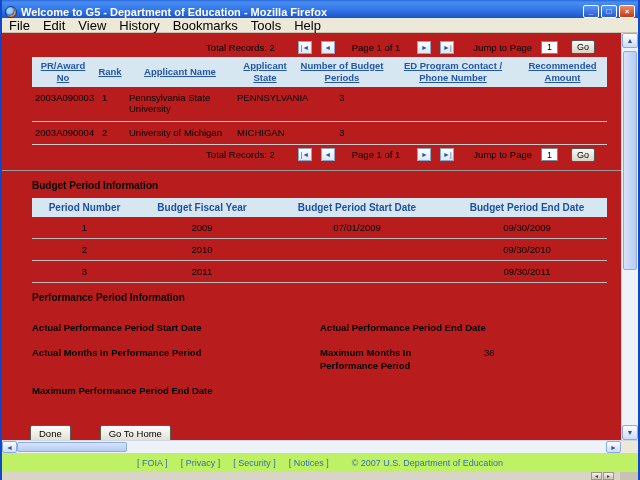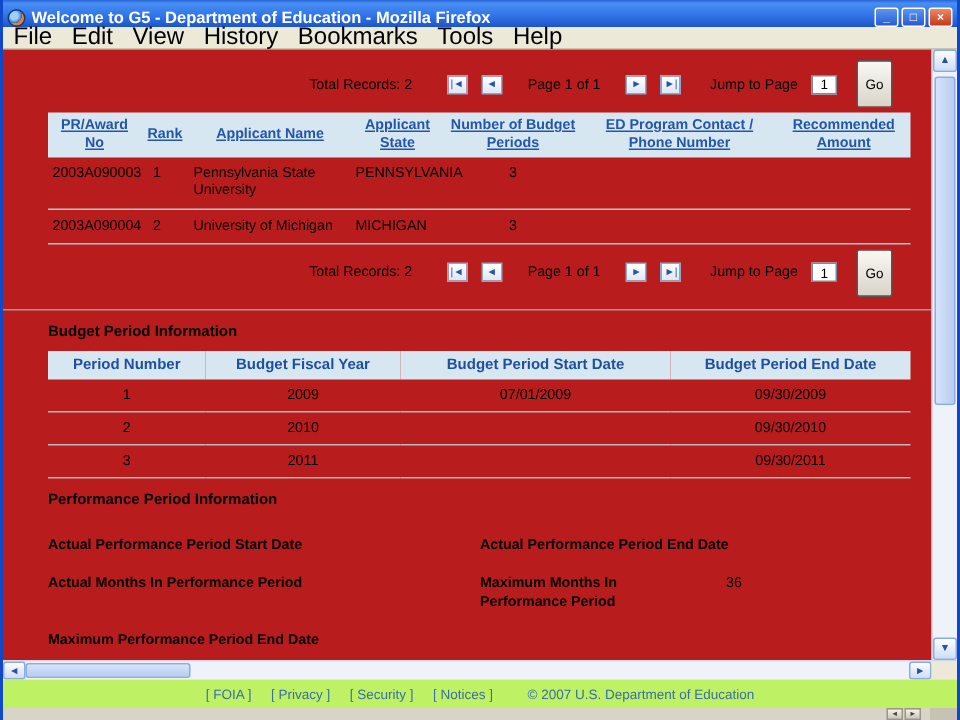--- a/index.html
+++ b/index.html
@@ -18,40 +18,40 @@
             border:1px solid #123a80; }
   .title { white-space:nowrap; overflow:hidden; text-overflow:ellipsis; flex:1; }
   .winbtns { display:flex; gap:2px; }
   .wbtn { width:16px; height:13px; border:1px solid #fff; border-radius:2px; color:#fff;
           display:flex; align-items:center; justify-content:center; font-size:8px; line-height:1;
           background:linear-gradient(180deg,#5a96f2,#2a5ad0); font-weight:bold; }
   .wbtn.close { background:linear-gradient(180deg,#ec8a62,#c83818); }
 
   
   .menubar { height:15px; flex:0 0 15px; background:#ece9d8; border-bottom:1px solid #c8c4b0;
-             display:flex; align-items:center; gap:13px; padding:0 7px; font-size:16px; color:#000; }
+             display:flex; align-items:center; gap:13px; padding:0 7px; font-size:13px; color:#000; }
   .menubar span { cursor:default; }
 
   
   .main { flex:0 0 407px; height:407px; display:flex; background:#b91c1c; }
   .page { width:619px; flex:0 0 619px; display:flex; flex-direction:column; overflow:hidden;
           padding-top:4px; font-size:9.5px; color:#000; }
 
   
   .pgrow { display:flex; align-items:center; justify-content:flex-end; gap:9px;
            margin:3px 26px 3px 0; font-size:9.5px; }
   .pgrow .total { margin-right:14px; }
   .pgbtn { min-width:14px; height:13px; border:1px solid #8aa8cc; padding:0 1px;
            background:linear-gradient(#ffffff,#dce8f4); color:#2456a8; font-size:7px;
            display:inline-flex; align-items:center; justify-content:center; cursor:pointer; }
   .pagelbl { margin:0 8px; }
   .jumplbl { margin-left:10px; }
   .jumpinput { width:17px; height:13px; border:1px solid #7a8a9a; font-size:9px;
                text-align:center; font-family:"Liberation Sans",sans-serif; }
-  .gobtn { height:32px; font-size:9px; padding:0 5px; margin-left:4px;
+  .gobtn { height:14px; font-size:9px; padding:0 5px; margin-left:4px;
            background:linear-gradient(#f8f8f4,#d8d4c8); border:1px solid #555; border-radius:2px;
            font-family:"Liberation Sans",sans-serif; cursor:pointer; }
 
   
   table { border-collapse:collapse; margin-left:30px; width:575px; table-layout:fixed; }
   .awards th { background:#d7e7f2; color:#2456a8; font-weight:bold; font-size:9.5px;
                text-align:center; padding:3px 2px; line-height:1.25; vertical-align:middle; }
   .awards th .hl { text-decoration:underline; cursor:pointer; }
   .awards td { font-size:9.5px; padding:5px 3px 6px 3px; vertical-align:top; line-height:1.2; }
   .awards tbody tr { border-bottom:1px solid #c8c8c8; }

